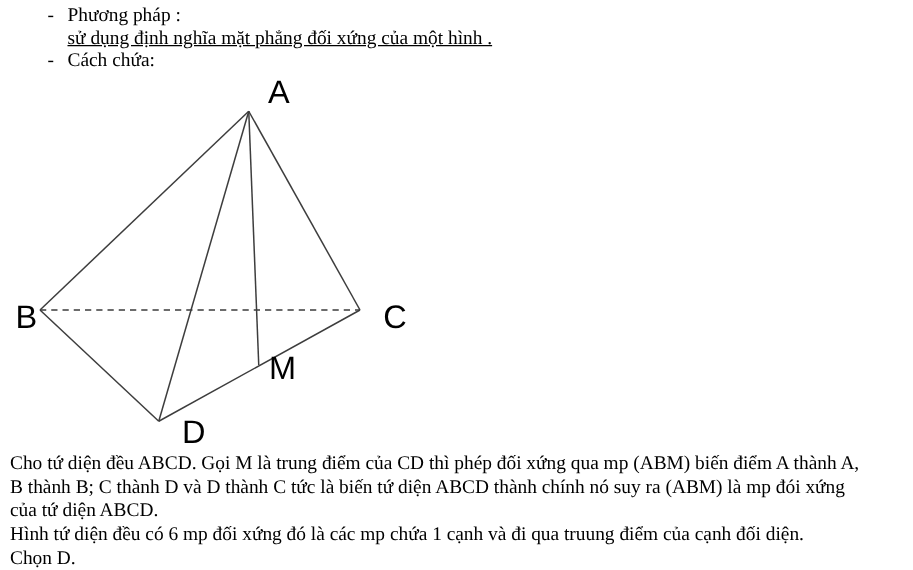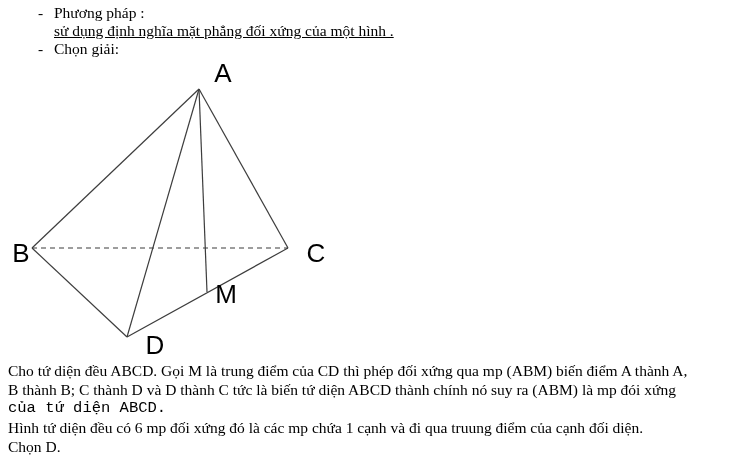--- a/index.html
+++ b/index.html
@@ -19,21 +19,21 @@
   
   .dash1   { left: 38px; top: 3px; }
   .head1   { left: 54px; top: 3px; }
   .mline1  { left: 54px; top: 21px; text-decoration: underline; }
   .dash2   { left: 38px; top: 39px; }
   .head2   { left: 54px; top: 39px; }
 
   
   .sline1 { left: 8px; top: 361px; }
   .sline2 { left: 8px; top: 380px; }
-  .sline3 { left: 8px; top: 399px; font-family: Liberation Mono, monospace; }
+  .sline3 { left: 8px; top: 399px; }
   .sline4 { left: 8px; top: 418px; }
   .sline5 { left: 8px; top: 437px; }
 
   
   .diagram-svg { position: absolute; left: 0; top: 0; width: 730px; height: 456px; }
   .vlabel {
     position: absolute;
     font-family: "Liberation Sans", sans-serif;
     font-size: 26px;
     line-height: 1;
@@ -48,21 +48,21 @@
 </style>
 </head>
 <body>
 
 <div class="page">
 
   <span class="abs body-text dash1">-</span>
   <span class="abs body-text bold head1">Phương pháp :</span>
   <span class="abs body-text mline1">sử dụng định nghĩa mặt phẳng đối xứng của một hình .</span>
   <span class="abs body-text dash2">-</span>
-  <span class="abs body-text bold head2">Chọn giải:</span>
+  <span class="abs body-text bold head2">Cách chứa:</span>
 
   <svg class="diagram-svg" viewBox="0 0 730 456" xmlns="http://www.w3.org/2000/svg">
       <line x1="199" y1="89" x2="32" y2="248" stroke="#3d3d3d" stroke-width="1.2"></line>
       <line x1="199" y1="89" x2="288" y2="248" stroke="#3d3d3d" stroke-width="1.2"></line>
       <line x1="199" y1="89" x2="127" y2="337" stroke="#3d3d3d" stroke-width="1.2"></line>
       <line x1="199" y1="89" x2="207" y2="292" stroke="#3d3d3d" stroke-width="1.2"></line>
       <line x1="32" y1="248" x2="127" y2="337" stroke="#3d3d3d" stroke-width="1.2"></line>
       <line x1="127" y1="337" x2="288" y2="248" stroke="#3d3d3d" stroke-width="1.2"></line>
       <line x1="32" y1="248" x2="288" y2="248" stroke="#3d3d3d" stroke-width="1.2" stroke-dasharray="5,4"></line>
     </svg>

